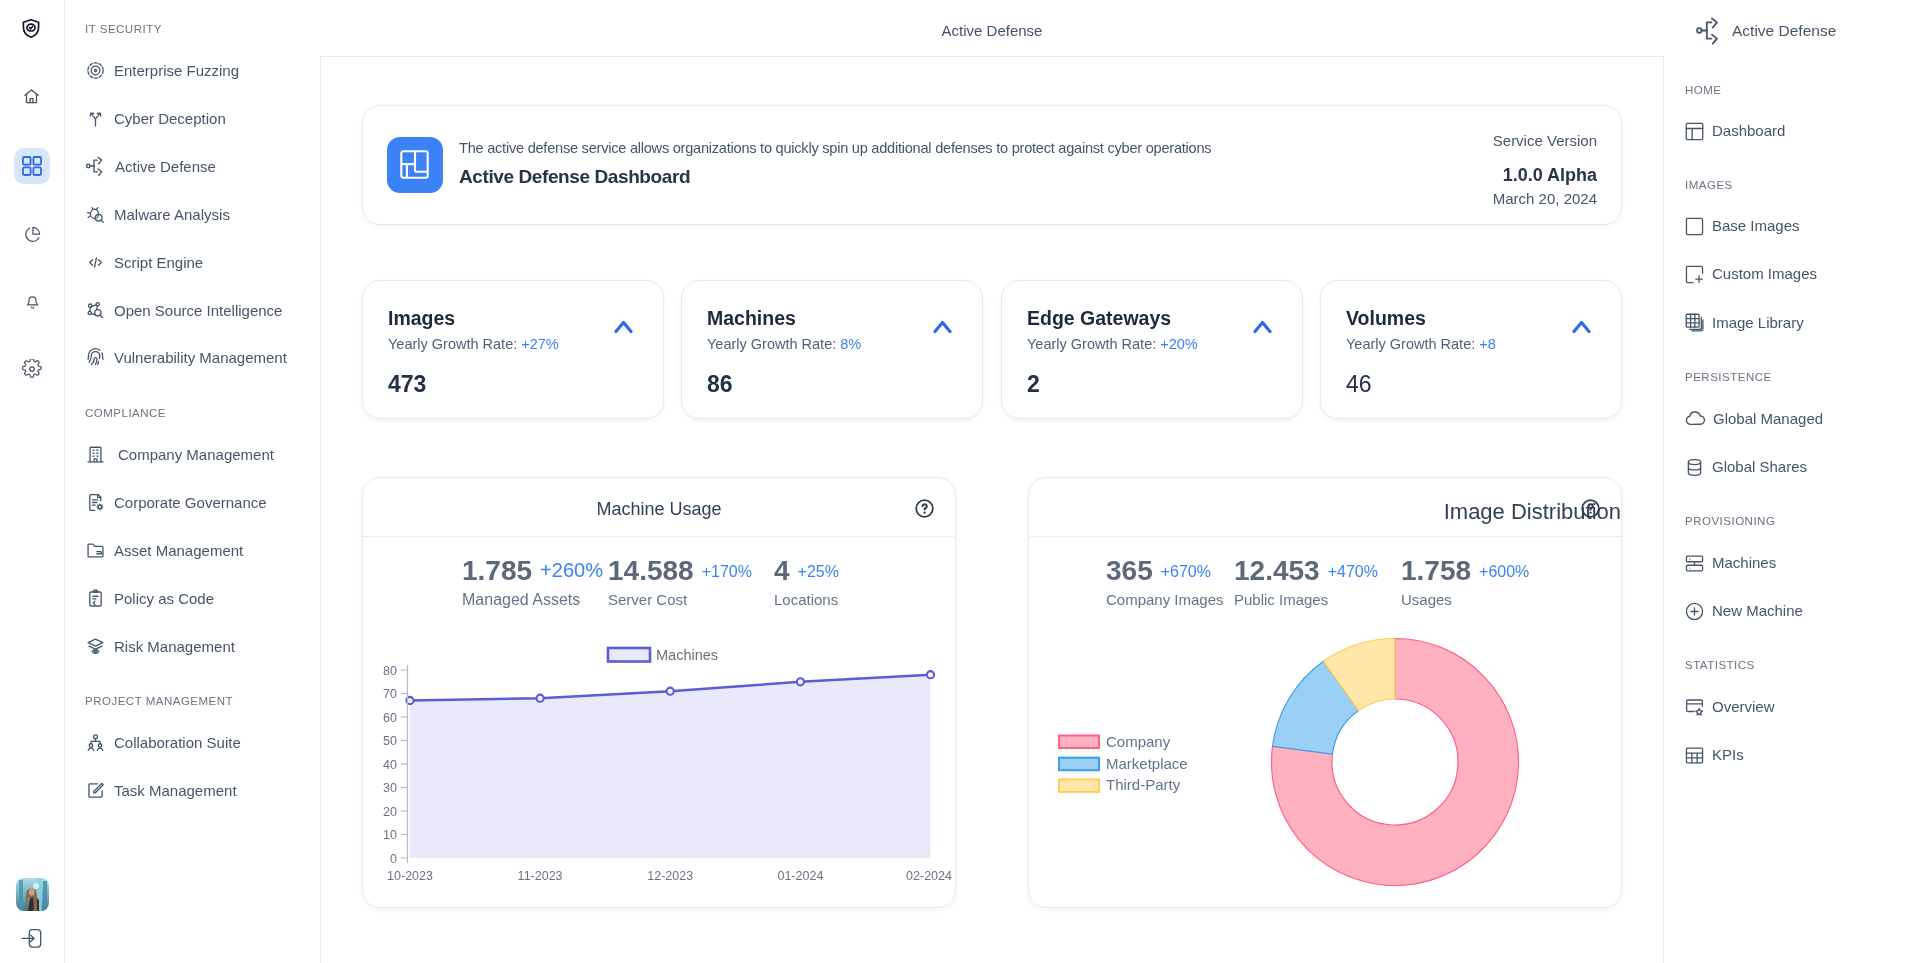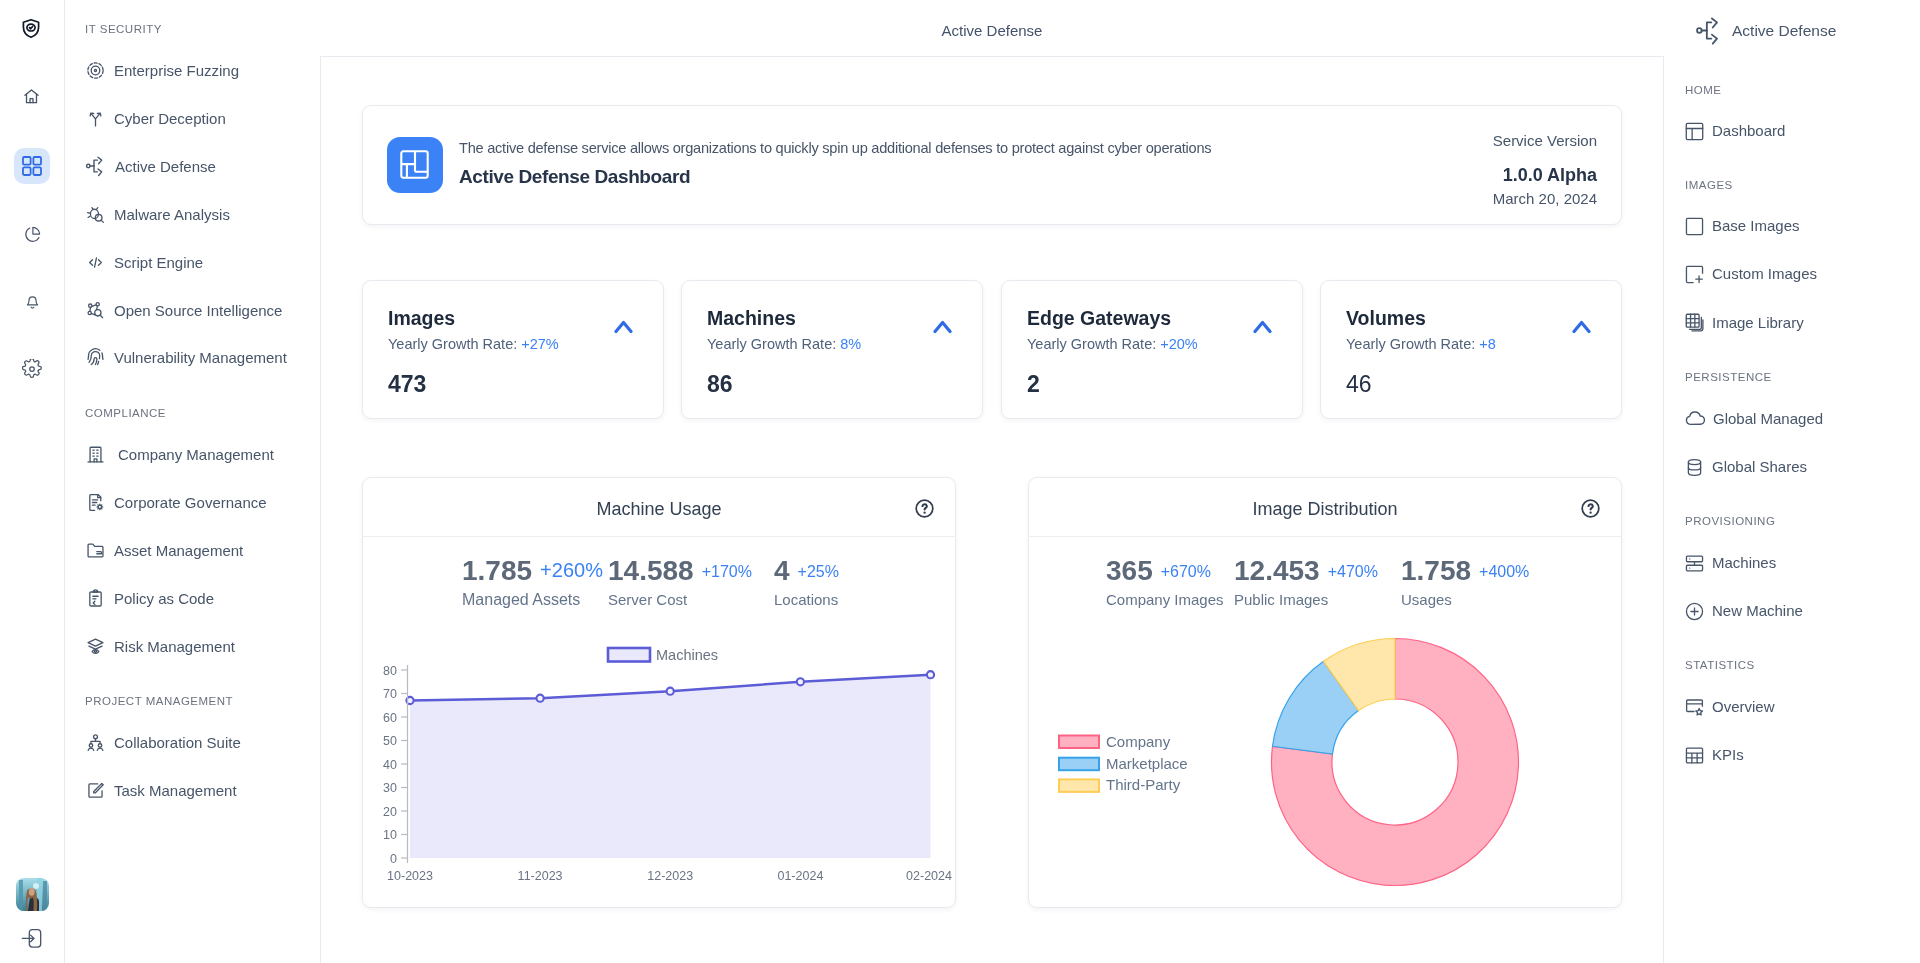--- a/index.html
+++ b/index.html
@@ -4,21 +4,21 @@
 <style>
 *{margin:0;padding:0;box-sizing:border-box}
 html,body{width:1920px;height:963px;overflow:hidden;background:#fff;
  font-family:"Liberation Sans",sans-serif;color:#475569;}
 .abs{position:absolute}
 .sechead{position:absolute;font-size:11.5px;letter-spacing:.5px;color:#6b7280;font-weight:400}
 .navitem{position:absolute;height:22px;display:flex;align-items:center;gap:0}
 .navitem svg{flex:0 0 auto}
 .navitem span{font-size:15px;color:#475569;white-space:nowrap}
 svg.ic{stroke:#475569;fill:none;stroke-width:1.5;stroke-linecap:round;stroke-linejoin:round}
-.card{position:absolute;background:#fff;border:1px solid #e8eaef;border-radius:9px;
+.card{position:absolute;background:#fff;border:1px solid #e8eaef;border-radius:18px;
  box-shadow:0 2px 5px rgba(25,33,61,.05)}
 </style>
 </head>
 <body>
 
 <div class="abs" style="left:0;top:0;width:65px;height:963px;border-right:1px solid #e8eaef;background:#fff"></div>
 
 <svg class="abs" style="left:19px;top:17px" width="24" height="24" viewBox="0 0 24 24" fill="none" stroke="#111827" stroke-width="1.7" stroke-linecap="round" stroke-linejoin="round">
  <path d="M12 2.7l7.6 2.6v4.6c0 4.9-3.2 8.7-7.6 10.4-4.4-1.7-7.6-5.5-7.6-10.4V5.3z"></path>
  <ellipse cx="12" cy="10.6" rx="4.1" ry="3.4"></ellipse>
@@ -313,31 +313,31 @@
         <text x="177.1" y="402">11-2023</text>
         <text x="307.2" y="402">12-2023</text>
         <text x="437.4" y="402">01-2024</text>
         <text x="566" y="402">02-2024</text>
   </g>
  </svg>
 </div>
 
 <div class="card" style="left:1028px;top:477px;width:594px;height:431px">
  <div class="abs" style="left:0;top:0;width:100%;height:59px;border-bottom:1px solid #eceef2"></div>
- <div class="abs" style="left:0;top:21px;width:100%;text-align:center;font-size:18px;color:#334155">Image Distribution</div>
+ <div class="abs" style="left:0;top:21px;width:100%;text-align:right;font-size:22px;color:#334155">Image Distribution</div>
  <svg class="abs" style="right:20px;top:20px" width="21" height="21" viewBox="0 0 24 24" fill="none" stroke="#323d4f" stroke-width="2" stroke-linecap="round">
       <circle cx="12" cy="12" r="9.5"></circle>
       <path stroke-width="2.4" d="M9.7 9.2a2.5 2.5 0 0 1 4.9-.2c.3 1.5-1 2.2-1.8 2.8-.5.4-.7.8-.7 1.4"></path>
       <path stroke-width="2.6" d="M12.1 16.6v.2"></path>
     </svg>
  <div class="abs" style="left:77px;top:77px;font-size:28px;font-weight:bold;color:#5d6879">365<span style="font-size:16px;font-weight:normal;color:#3b82f6;margin-left:8px;vertical-align:3px">+670%</span></div>
  <div class="abs" style="left:77px;top:113px;font-size:15px;color:#64748b">Company Images</div>
  <div class="abs" style="left:205px;top:77px;font-size:28px;font-weight:bold;color:#5d6879">12.453<span style="font-size:16px;font-weight:normal;color:#3b82f6;margin-left:8px;vertical-align:3px">+470%</span></div>
  <div class="abs" style="left:205px;top:113px;font-size:15px;color:#64748b">Public Images</div>
- <div class="abs" style="left:372px;top:77px;font-size:28px;font-weight:bold;color:#5d6879">1.758<span style="font-size:16px;font-weight:normal;color:#3b82f6;margin-left:8px;vertical-align:3px">+400%</span></div>
+ <div class="abs" style="left:372px;top:77px;font-size:28px;font-weight:bold;color:#5d6879">1.758<span style="font-size:16px;font-weight:normal;color:#3b82f6;margin-left:8px;vertical-align:3px">+600%</span></div>
  <div class="abs" style="left:372px;top:113px;font-size:15px;color:#64748b">Usages</div>
  <svg class="abs" style="left:0;top:0" width="594" height="431" viewBox="0 0 594 431">
   <path d="M366.0 160.5 A123.5 123.5 0 1 1 243.5 268.3 L303.5 276.0 A63.0 63.0 0 1 0 366.0 221.0 Z" fill="#ffb1c1" stroke="#ff6384" stroke-width="1.2"></path>
   <path d="M243.5 268.3 A123.5 123.5 0 0 1 294.5 183.3 L329.5 232.6 A63.0 63.0 0 0 0 303.5 276.0 Z" fill="#9ad0f5" stroke="#36a2eb" stroke-width="1.2"></path>
   <path d="M294.5 183.3 A123.5 123.5 0 0 1 366.0 160.5 L366.0 221.0 A63.0 63.0 0 0 0 329.5 232.6 Z" fill="#ffe6aa" stroke="#ffcd56" stroke-width="1.2"></path>
   <rect x="30" y="257.5" width="40" height="12.5" fill="#ffb1c1" stroke="#ff6384" stroke-width="2"></rect>
   <rect x="30" y="279.7" width="40" height="12.5" fill="#9ad0f5" stroke="#36a2eb" stroke-width="2"></rect>
   <rect x="30" y="301.4" width="40" height="12.5" fill="#ffe6aa" stroke="#ffcd56" stroke-width="2"></rect>
   <g font-size="15" fill="#64748b" font-family="Liberation Sans">
    <text x="77" y="268.5">Company</text>

